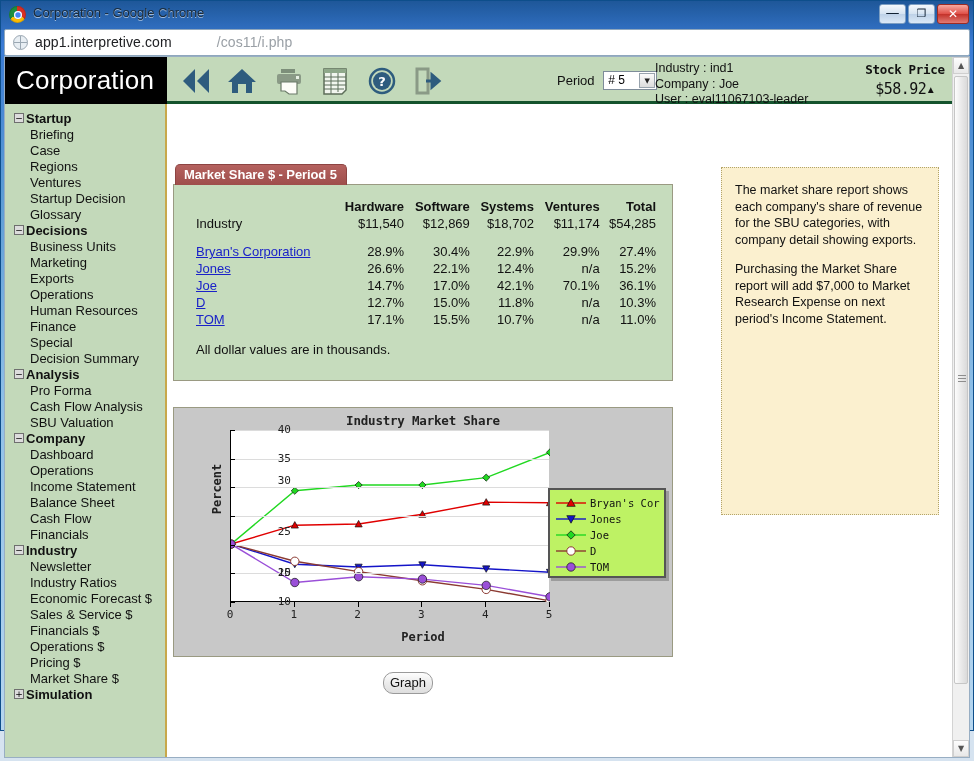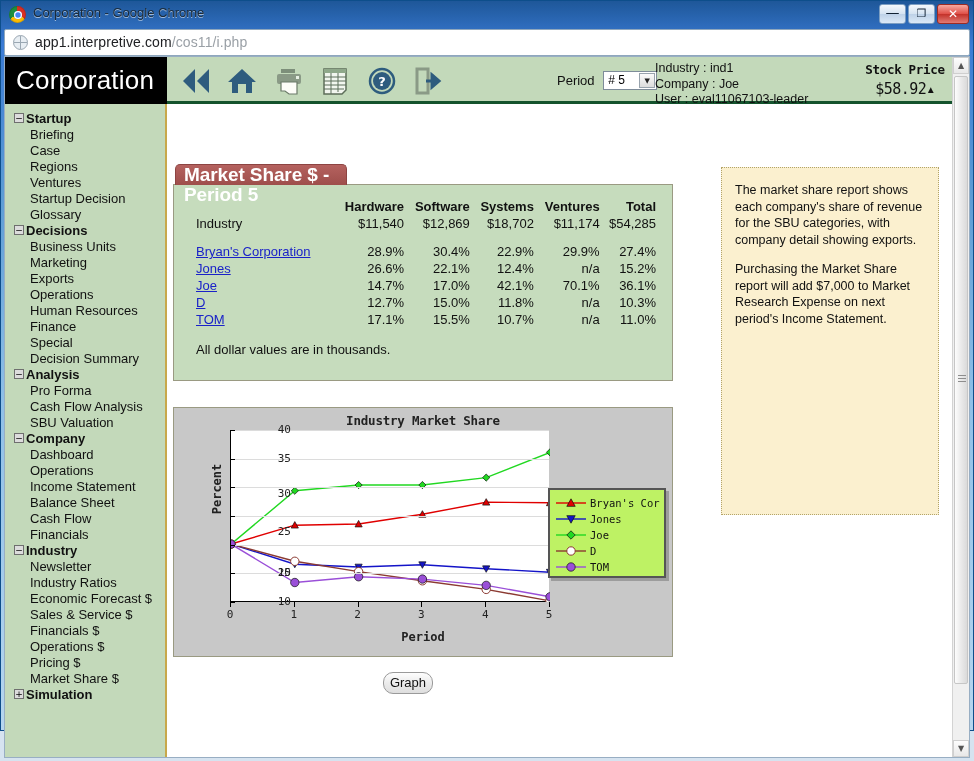--- a/index.html
+++ b/index.html
@@ -62,21 +62,21 @@
   #globe-icon:before{
     content:""; position:absolute; left:6px; top:0px; width:1px; height:13px; background:#9aa7b2;
   }
   #globe-icon:after{
     content:""; position:absolute; left:0px; top:6px; width:13px; height:1px; background:#9aa7b2;
   }
   #url {
     position:absolute; left:30px; top:4px; font-size:14px; color:#202124;
     letter-spacing:.1px;
   }
-  #url .dim { color:#9aa0a6; }
+  #url .dim { color:#9aa0a6;margin-left:45px; }
 
   
   #viewport {
     position:absolute; left:3px; top:55px; width:966px; height:702px;
     background:#fff; border:1px solid #98aec3; overflow:hidden;
   }
 
   
   #vscroll {
     position:absolute; right:0; top:0; width:17px; height:700px;
@@ -157,21 +157,21 @@
   .navitem { padding-left:25px; height:16px; line-height:16px; cursor:pointer; }
 
   
   #main { position:absolute; left:164px; top:49px; width:785px; height:651px; }
 
   
   #report-tab {
     position:absolute; left:6px; top:58px; width:172px; height:21px;
     background: linear-gradient(to bottom,#b5625f,#9e4e4b);
     border:1px solid #8d4442; border-bottom:none;
-    border-radius:5px 5px 0 0; color:#fff; font-size:19px; font-weight:bold;
+    border-radius:5px 5px 0 0; color:#fff; font-size:13px; font-weight:bold;
     line-height:20px; padding-left:8px; z-index:3; letter-spacing:-.1px;
   }
   #report-panel {
     position:absolute; left:4px; top:78px; width:500px; height:197px;
     background:#c6dcbd; border:1px solid #9a9a82;
   }
   #report-table {
     position:absolute; left:22px; top:14px; width:460px;
     border-collapse:collapse; font-size:13px; color:#111;
   }
@@ -562,21 +562,21 @@
             </div>
           </div>
       <div class="ytick-label" style="top: 187px;">10</div>
           <div class="ytick-mark" style="top: 194px;"></div>
           <div class="ytick-label" style="top: 158.333px;">15</div>
           <div class="ytick-mark" style="top: 165.333px;"></div>
           <div class="ytick-label" style="top: 129.667px; margin-top: 28px;">20</div>
           <div class="ytick-mark" style="top: 136.667px;"></div>
           <div class="ytick-label" style="top: 117px;">25</div>
           <div class="ytick-mark" style="top: 108px;"></div>
-          <div class="ytick-label" style="top: 79px;">30</div>
+          <div class="ytick-label" style="top: 66px;">30</div>
           <div class="ytick-mark" style="top: 79.3333px;"></div>
           <div class="ytick-label" style="top: 43.6667px;">35</div>
           <div class="ytick-mark" style="top: 50.6667px;"></div>
           <div class="ytick-label" style="top: 15px;">40</div>
           <div class="ytick-mark" style="top: 22px;"></div>
           <div class="xtick-label" style="left: 46px;">0</div>
           <div class="xtick-mark" style="left: 56px;"></div>
           <div class="xtick-label" style="left: 109.8px;">1</div>
           <div class="xtick-mark" style="left: 119.8px;"></div>
           <div class="xtick-label" style="left: 173.6px;">2</div>

